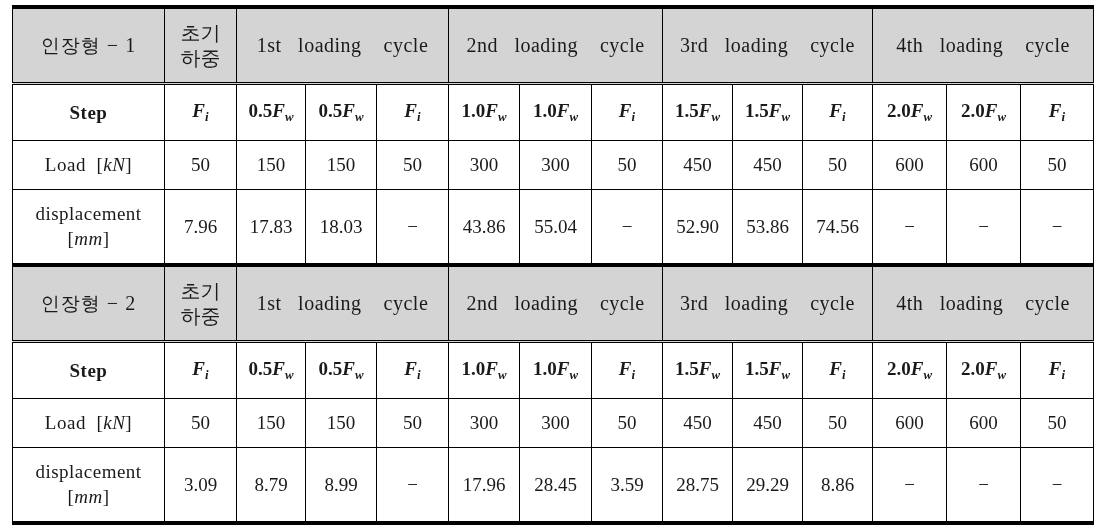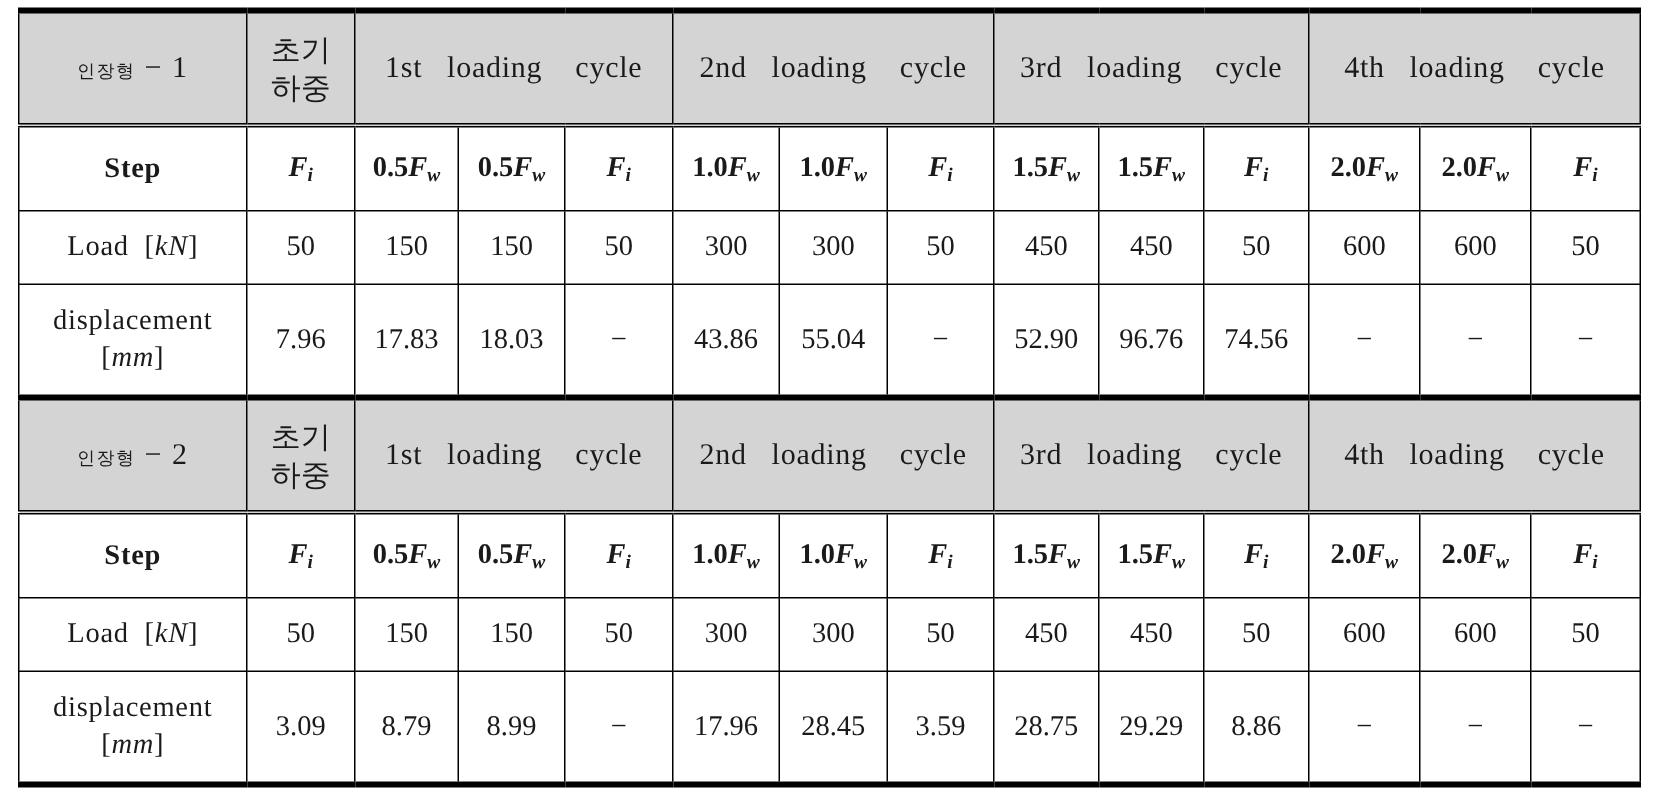--- a/index.html
+++ b/index.html
@@ -65,21 +65,21 @@
     height: 73px;
     font-size: 20px;
   }
 
   th.title-cell {
     letter-spacing: 1px;
     font-size: 20px;
   }
   th.title-cell .kr {
     font-family: "DejaVu Sans", "Liberation Sans", sans-serif;
-    font-size: 12px;
+    font-size: 19px;
   }
   th.initial-load {
     font-family: "DejaVu Sans", "Liberation Sans", sans-serif;
     font-size: 16px;
     line-height: 1.35;
   }
   th.initial-load span { display: block; }
 
   th.cycle-head {
     font-size: 20px;
@@ -181,21 +181,21 @@
             <span class="two-line">[<span class="unit">mm</span>]</span>
           </td>
           <td class="num">7.96</td>
           <td class="num">17.83</td>
           <td class="num">18.03</td>
           <td class="dash">−</td>
           <td class="num">43.86</td>
           <td class="num">55.04</td>
           <td class="dash">−</td>
           <td class="num">52.90</td>
-          <td class="num">96.76</td>
+          <td class="num">53.86</td>
           <td class="num">74.56</td>
           <td class="dash">−</td>
           <td class="dash">−</td>
           <td class="dash">−</td>
         </tr>
         <tr class="header-row rule-top">
           <th class="title-cell"><span class="kr">인장형</span> <span>−</span> <span>2</span></th>
           <th class="initial-load">
             <span>초기</span>
             <span>하중</span>

